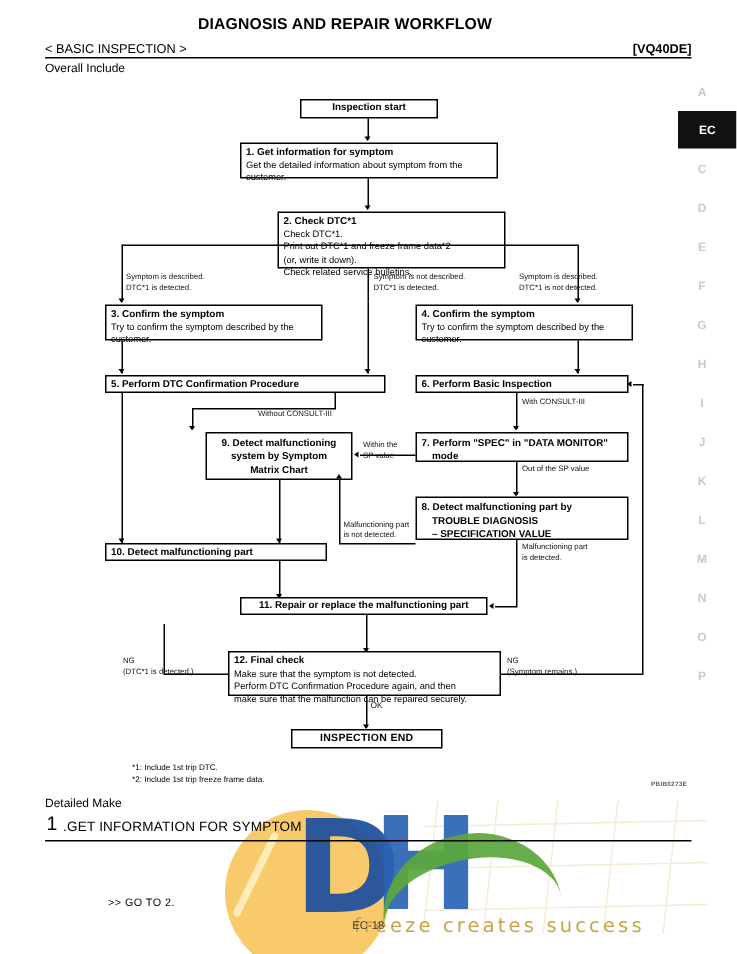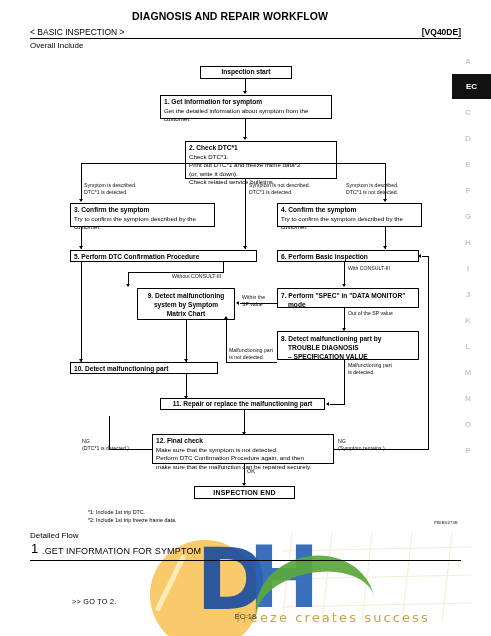--- a/index.html
+++ b/index.html
@@ -284,20 +284,20 @@
 
     <div class="box center" style="left:194px;top:486px;width:101px;height:13px;">
       <span class="t" style="font-size:7px;letter-spacing:.2px;">INSPECTION END</span>
     </div>
   </div>
 
   <div class="fn" style="top:508px;">*1: Include 1st trip DTC.</div>
   <div class="fn" style="top:516px;">*2: Include 1st trip freeze frame data.</div>
   <div class="figcode">PBIB0273E</div>
 
-  <div class="df-label">Detailed Flow</div>
+  <div class="df-label">Detailed Make</div>
   <div class="df-num">1</div>
   <div class="df-title">.GET INFORMATION FOR SYMPTOM</div>
   <div class="df-rule"></div>
   <div class="df-goto">&gt;&gt; GO TO 2.</div>
 
   <div class="page-no">EC-18</div>
 </div>
 
 </body></html>

